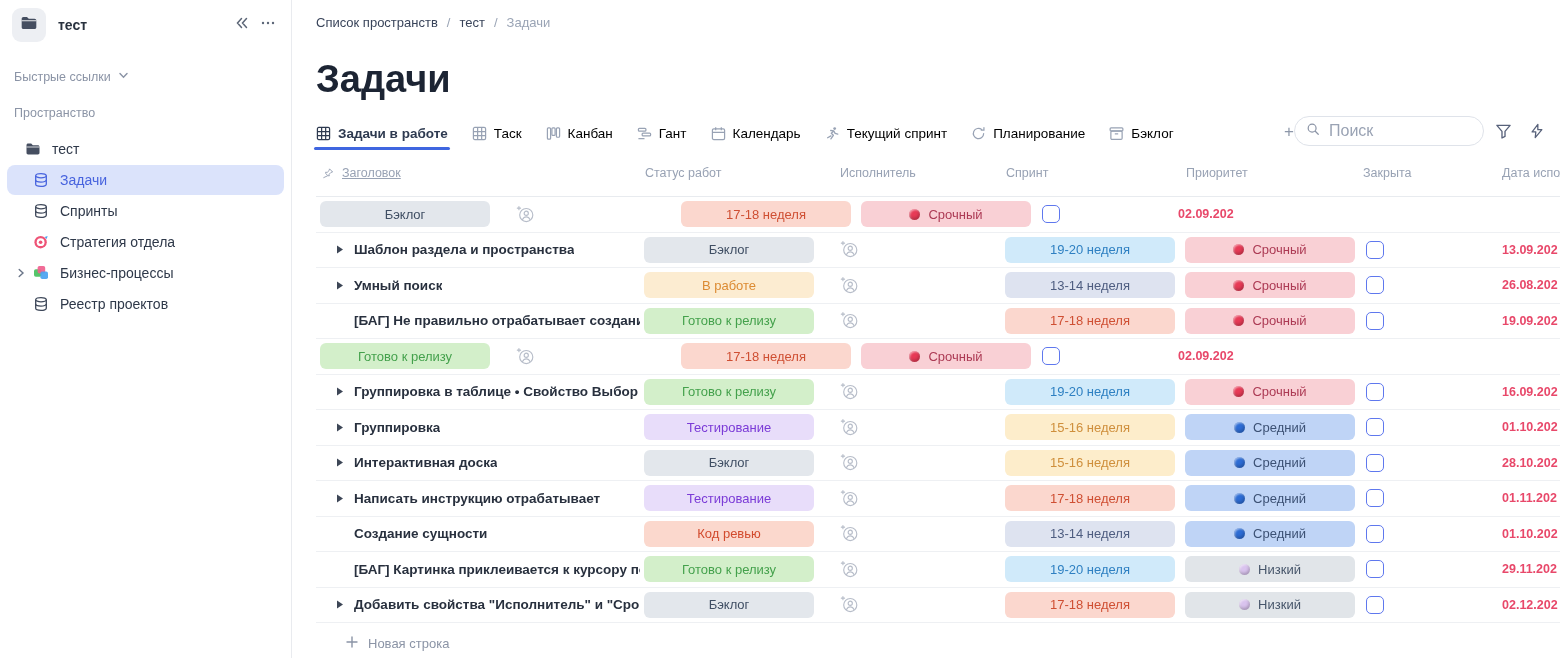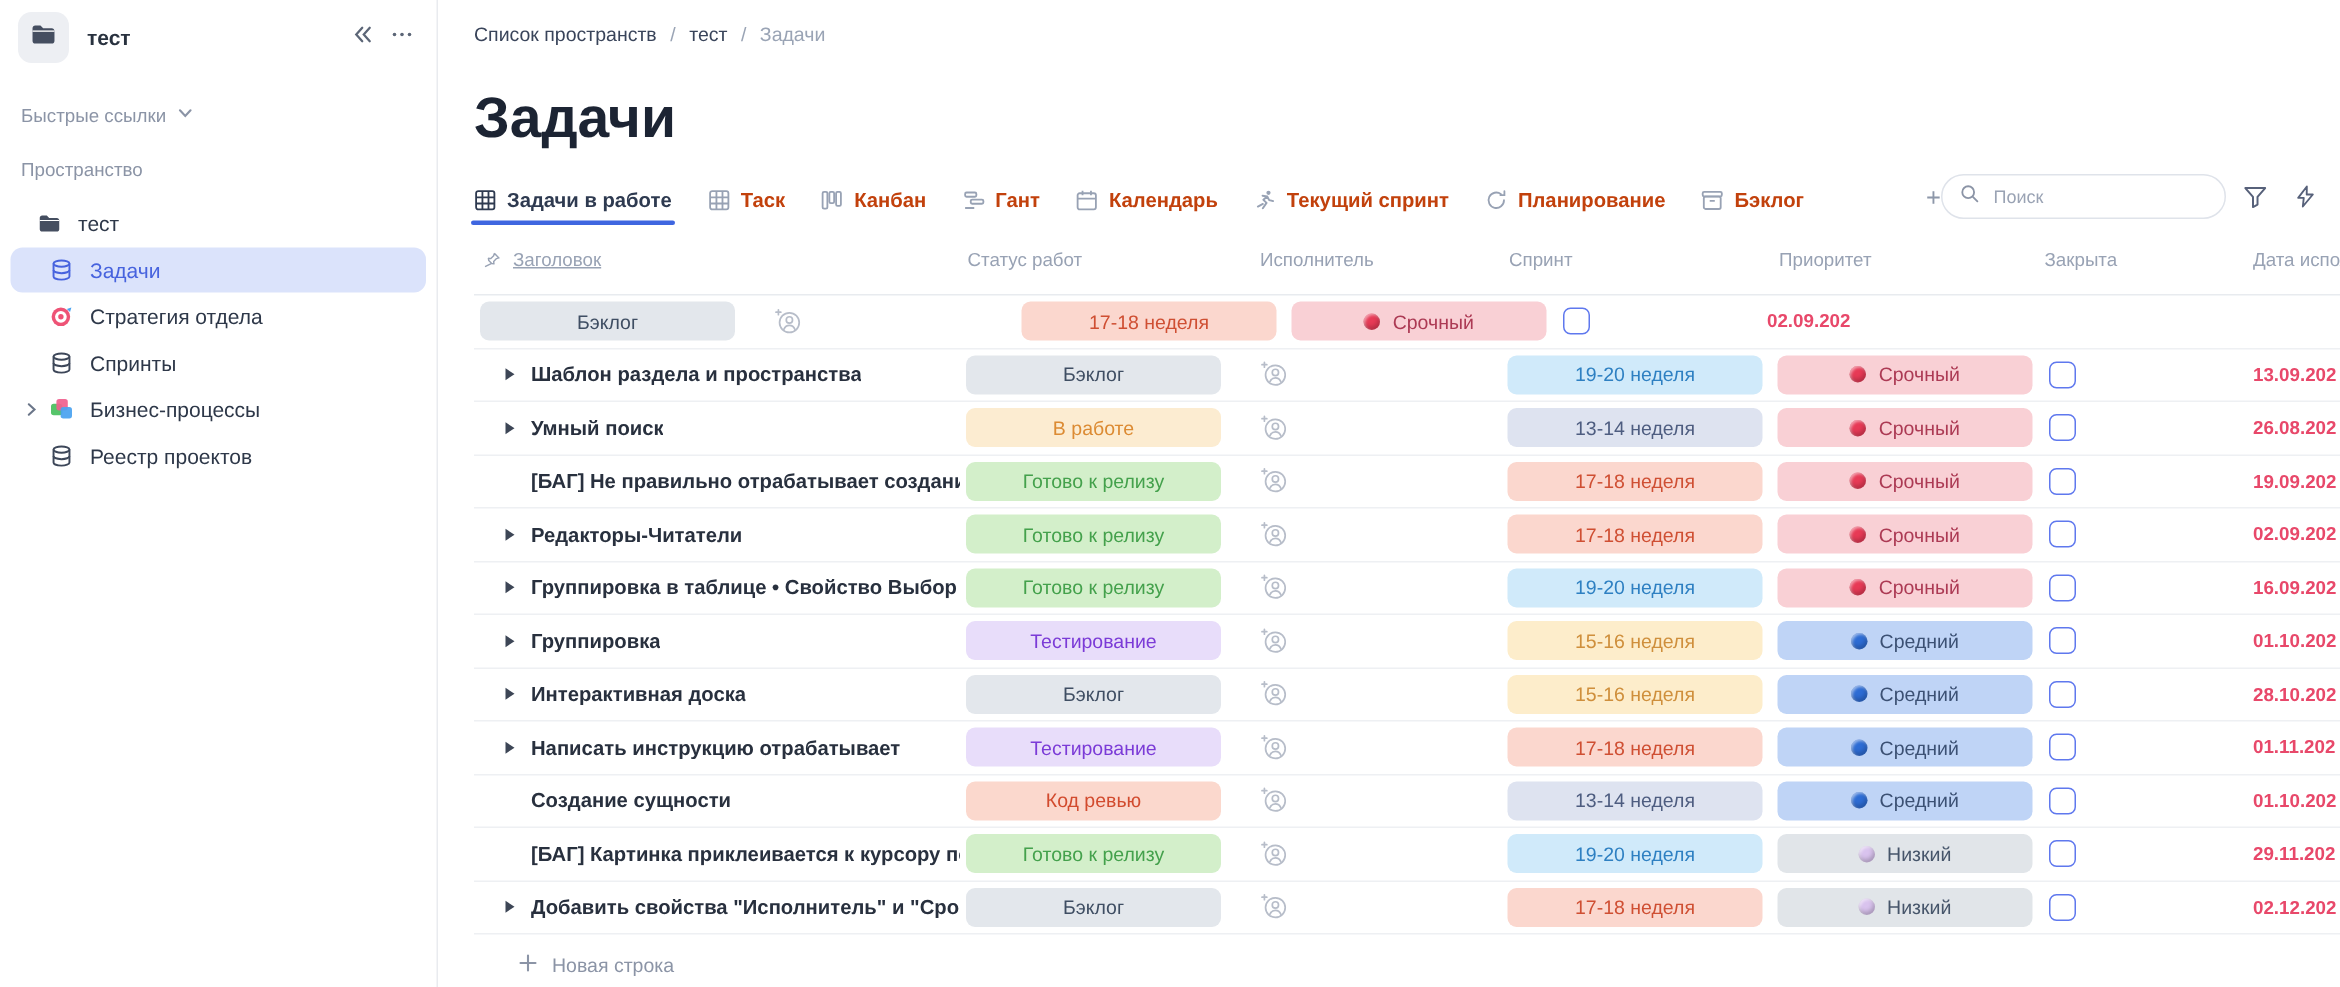--- a/index.html
+++ b/index.html
@@ -29,29 +29,29 @@
   
   .main{position:absolute;left:293px;top:0;width:1267px;height:658px;box-sizing:border-box;padding-left:23px;}
   .breadcrumb{padding-top:15px;font-size:13px;display:flex;gap:9px;align-items:center;}
   .bc-link{color:#39445a;cursor:pointer;}
   .bc-sep{color:#9aa4b5;}
   .bc-current{color:#9aa4b5;}
   .page-title{margin:26px 0 0;font-size:38px;line-height:46px;font-weight:800;color:#1c2433;}
   
   .tabsbar{display:flex;align-items:flex-end;margin-top:16px;height:32px;padding-right:8px;}
   .tabs{display:flex;gap:24px;flex:1;align-items:flex-end;}
-  .tab{display:flex;align-items:center;gap:7px;font-size:13.5px;color:#c2410c;cursor:pointer;position:relative;padding-bottom:9px;white-space:nowrap;font-weight:bold;}
+  .tab{display:flex;align-items:center;gap:7px;font-size:13.5px;color:#000000;cursor:pointer;position:relative;padding-bottom:9px;white-space:nowrap;}
   .tab .tab-ic{display:flex;align-items:center;color:#98a2b4;}
   .tab.active{color:#2e3a50;font-weight:700;}
   .tab.active .tab-ic{color:#2e3a50;}
   .tab.active::after{content:"";position:absolute;left:-2px;right:-2px;bottom:0;height:3px;border-radius:2px;background:#3f66e0;}
   .tab-add{font-size:17px;color:#8d97a9;cursor:pointer;padding-bottom:8px;margin-left:2px;}
   .toolbar{display:flex;align-items:center;padding-bottom:4px;}
   .search-box{width:166px;height:28px;border:1px solid #dfe3ea;border-radius:15px;display:flex;align-items:center;padding:0 11px;gap:7px;background:#fff;}
-  .search-box input{border:none;outline:none;font-size:12px;width:100%;font-family:inherit;color:#ec4899;background:transparent;}
+  .search-box input{border:none;outline:none;font-size:16px;width:100%;font-family:inherit;color:#ec4899;background:transparent;}
   .search-box input::placeholder{color:#9aa3b4;}
   .tool-ic{width:30px;display:flex;justify-content:center;align-items:center;cursor:pointer;margin-left:4px;}
   
   .thead{display:flex;align-items:center;height:46px;border-bottom:1px solid #e8ebef;font-size:12.5px;color:#98a2b4;}
   .hcell{display:flex;align-items:center;box-sizing:border-box;cursor:pointer;}
   .pin{display:flex;align-items:center;margin-right:8px;}
   .c0{width:324px;}
   .thead .c0{padding-left:6px;text-decoration:underline;}
   .c1{width:175px;}
   .thead .c1{padding-left:5px;}
@@ -129,39 +129,39 @@
             <ellipse cx="8" cy="3.7" rx="5.3" ry="2.1"></ellipse>
             <path d="M2.7 3.7v8.6c0 1.2 2.4 2.1 5.3 2.1s5.3-.9 5.3-2.1V3.7"></path>
             <path d="M2.7 8c0 1.2 2.4 2.1 5.3 2.1S13.3 9.2 13.3 8"></path>
           </svg>
         </span>
         <span class="tlabel">Задачи</span>
       </div>
       <div class="tree-item child">
         <span class="tchev"></span>
         <span class="ticon">
+          <svg width="16" height="16" viewBox="0 0 16 16" fill="none" stroke="currentColor" stroke-width="1.3">
+            <ellipse cx="8" cy="3.7" rx="5.3" ry="2.1"></ellipse>
+            <path d="M2.7 3.7v8.6c0 1.2 2.4 2.1 5.3 2.1s5.3-.9 5.3-2.1V3.7"></path>
+            <path d="M2.7 8c0 1.2 2.4 2.1 5.3 2.1S13.3 9.2 13.3 8"></path>
+          </svg>
+        </span>
+        <span class="tlabel">Спринты</span>
+      </div>
+      <div class="tree-item child">
+        <span class="tchev"></span>
+        <span class="ticon">
           <svg width="16" height="16" viewBox="0 0 16 16">
             <circle cx="7.6" cy="8.2" r="6.2" fill="#ee5376"></circle>
             <circle cx="7.6" cy="8.2" r="3.9" fill="#fff"></circle>
             <circle cx="7.6" cy="8.2" r="1.8" fill="#ee5376"></circle>
             <path d="M11.6 3l3-1-.9 3z" fill="#4aa3f0"></path>
           </svg>
         </span>
         <span class="tlabel">Стратегия отдела</span>
-      </div>
-      <div class="tree-item child">
-        <span class="tchev"></span>
-        <span class="ticon">
-          <svg width="16" height="16" viewBox="0 0 16 16" fill="none" stroke="currentColor" stroke-width="1.3">
-            <ellipse cx="8" cy="3.7" rx="5.3" ry="2.1"></ellipse>
-            <path d="M2.7 3.7v8.6c0 1.2 2.4 2.1 5.3 2.1s5.3-.9 5.3-2.1V3.7"></path>
-            <path d="M2.7 8c0 1.2 2.4 2.1 5.3 2.1S13.3 9.2 13.3 8"></path>
-          </svg>
-        </span>
-        <span class="tlabel">Спринты</span>
       </div>
       <div class="tree-item child">
         <span class="tchev">
           <svg width="10" height="10" viewBox="0 0 10 10" fill="none" stroke="#6b7689" stroke-width="1.4" stroke-linecap="round">
             <path d="M3.2 1.5L7 5L3.2 8.5"></path>
           </svg>
         </span>
         <span class="ticon">
           <svg width="16" height="16" viewBox="0 0 16 16">
             <rect x="1" y="4.2" width="7.6" height="7.6" rx="1.8" fill="#56c46a"></rect>
@@ -451,28 +451,20 @@
             <i class="dot" style="background:#e73a56"></i>
             <span>Срочный</span>
           </span>
         </div>
         <div class="cell c5">
           <span class="cbx"></span>
         </div>
         <div class="cell c6">19.09.202</div>
       </div>
       <div class="trow">
-        <div class="cell c0">
-          <span class="tri">
-            <svg width="8" height="9" viewBox="0 0 8 9">
-              <path d="M1 .5L7 4.5L1 8.5z" fill="#3d4656"></path>
-            </svg>
-          </span>
-          <span class="row-title">Редакторы-Читатели</span>
-        </div>
         <div class="cell c1">
           <span class="badge" style="background:#d3efca;color:#44a14c">Готово к релизу</span>
         </div>
         <div class="cell c2">
           <span class="assignee">
             <svg width="19" height="19" viewBox="0 0 20 20" fill="none" stroke="#b7bdc9" stroke-width="1.2" stroke-linecap="round">
               <circle cx="10.8" cy="10.6" r="6.9"></circle>
               <circle cx="10.8" cy="8.7" r="2.2"></circle>
               <path d="M6.9 15.3c.8-1.8 2.2-2.8 3.9-2.8s3.1 1 3.9 2.8"></path>
               <path d="M3.1 1.6v3.4M1.4 3.3h3.4"></path>

